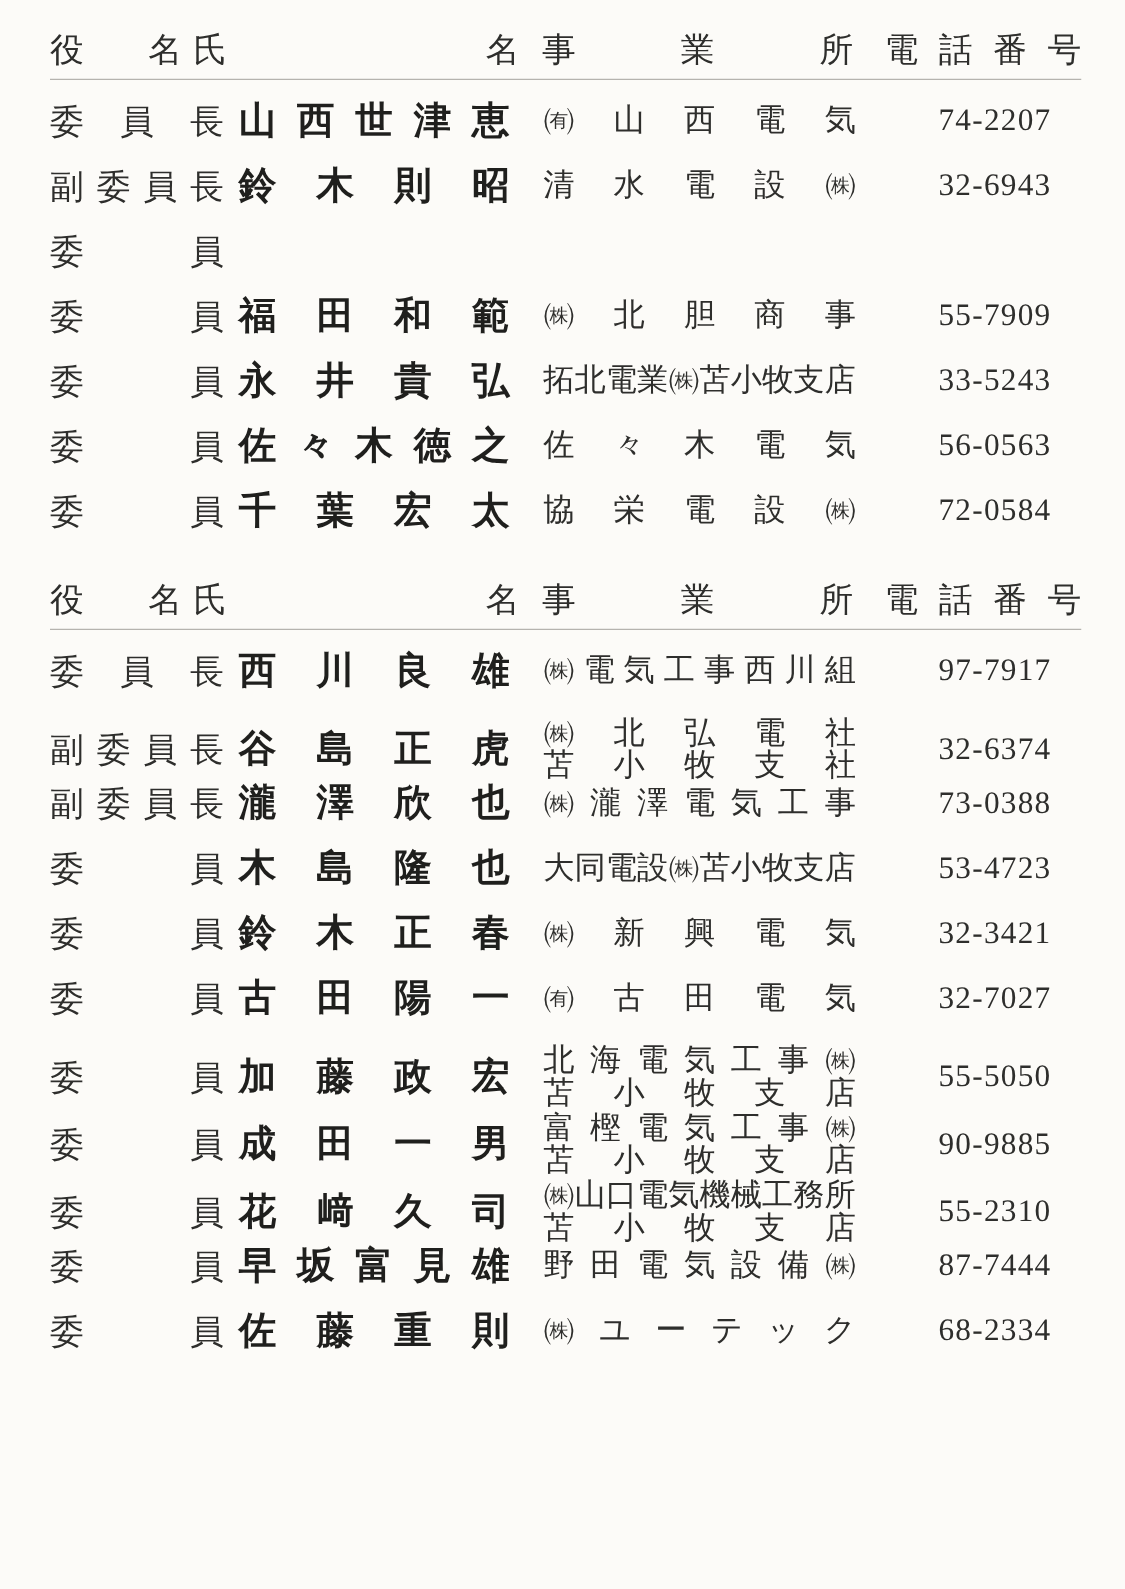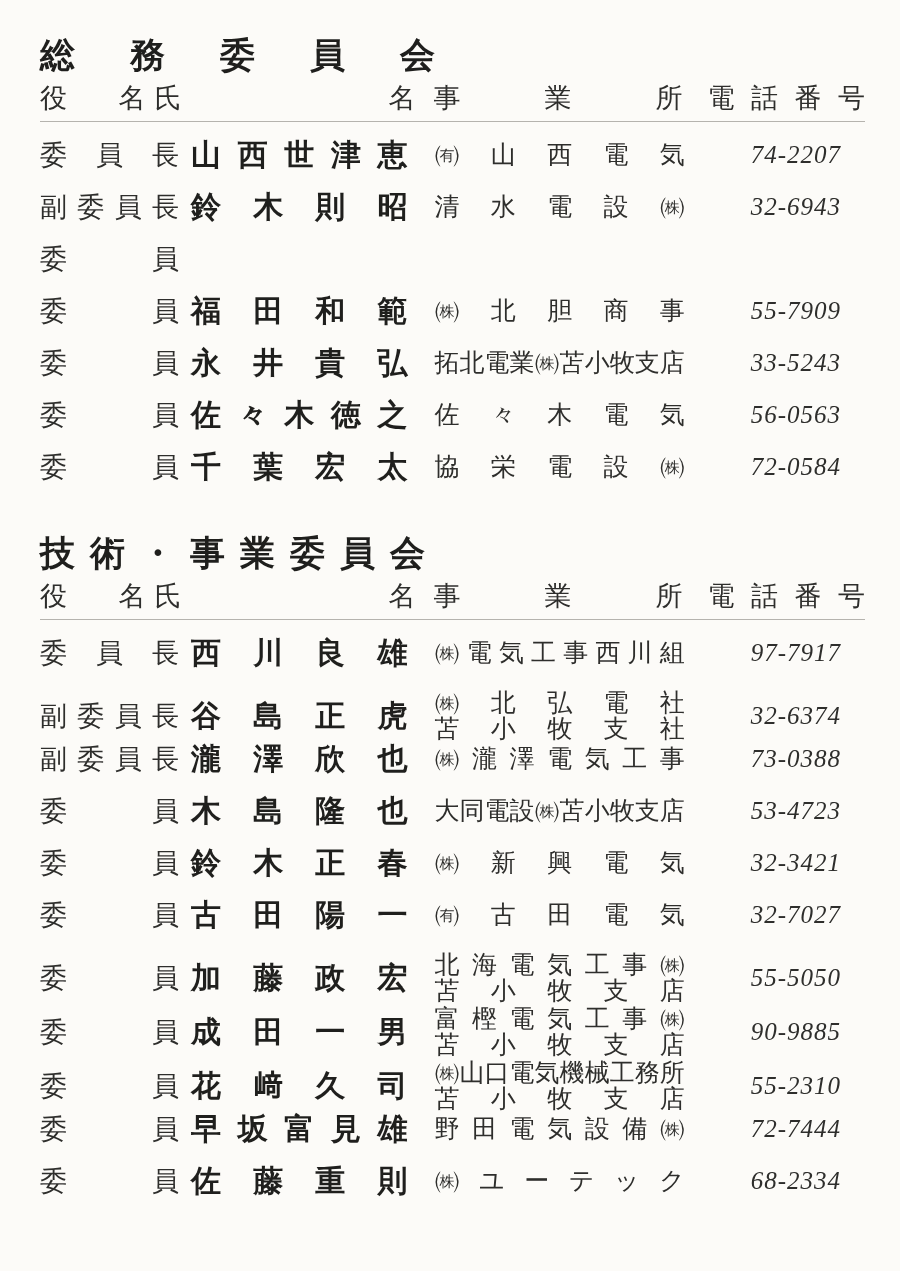--- a/index.html
+++ b/index.html
@@ -70,29 +70,27 @@
   .office-line{
     display:flex;justify-content:space-between;
     font-size:25px;line-height:26px;
   }
   .phone{
     width:115px;margin-left:66px;
     font-family:"Liberation Serif","DejaVu Serif",serif;
     font-size:25px;
     letter-spacing:1px;
     white-space:nowrap;
-    font-style:italic;
   }
 </style>
 </head>
 <body>
 
 <div class="page">
   <section class="section section-0">
-    <h1 class="section-title">総務委員会</h1>
     <div class="theader">
       <div class="jcell h-role">
           <span>役</span>
           <span>名</span>
         </div>
       <div class="jcell h-name">
           <span>氏</span>
           <span>名</span>
         </div>
       <div class="jcell h-office">
@@ -262,21 +260,20 @@
               <span>設</span>
               <span>㈱</span>
             </div>
           </div>
     <div class="phone">72-0584</div>
   </div>
 </div>
   </section>
 
   <section class="section section-1">
-    <h1 class="section-title">技術・事業委員会</h1>
     <div class="theader">
       <div class="jcell h-role">
           <span>役</span>
           <span>名</span>
         </div>
       <div class="jcell h-name">
           <span>氏</span>
           <span>名</span>
         </div>
       <div class="jcell h-office">
@@ -567,21 +564,21 @@
             <div class="office-line">
               <span>野</span>
               <span>田</span>
               <span>電</span>
               <span>気</span>
               <span>設</span>
               <span>備</span>
               <span>㈱</span>
             </div>
           </div>
-    <div class="phone">72-7444</div>
+    <div class="phone">87-7444</div>
   </div>
 
   <div class="row">
     <div class="jcell role">
             <span>委</span>
             <span>員</span>
           </div>
     <div class="jcell name">
             <span>佐</span>
             <span>藤</span>

